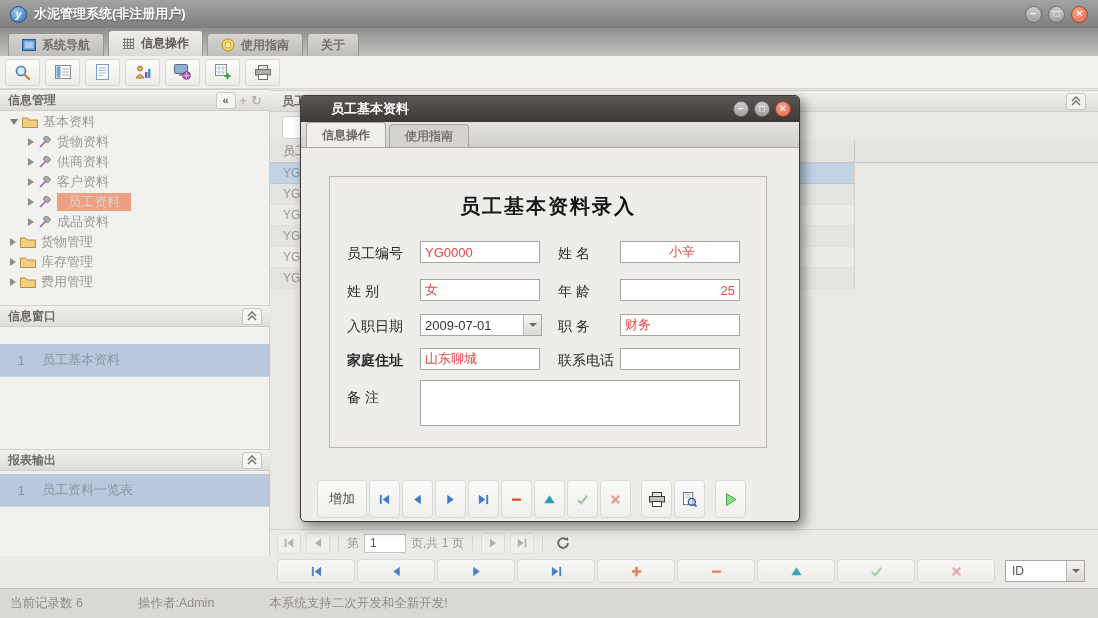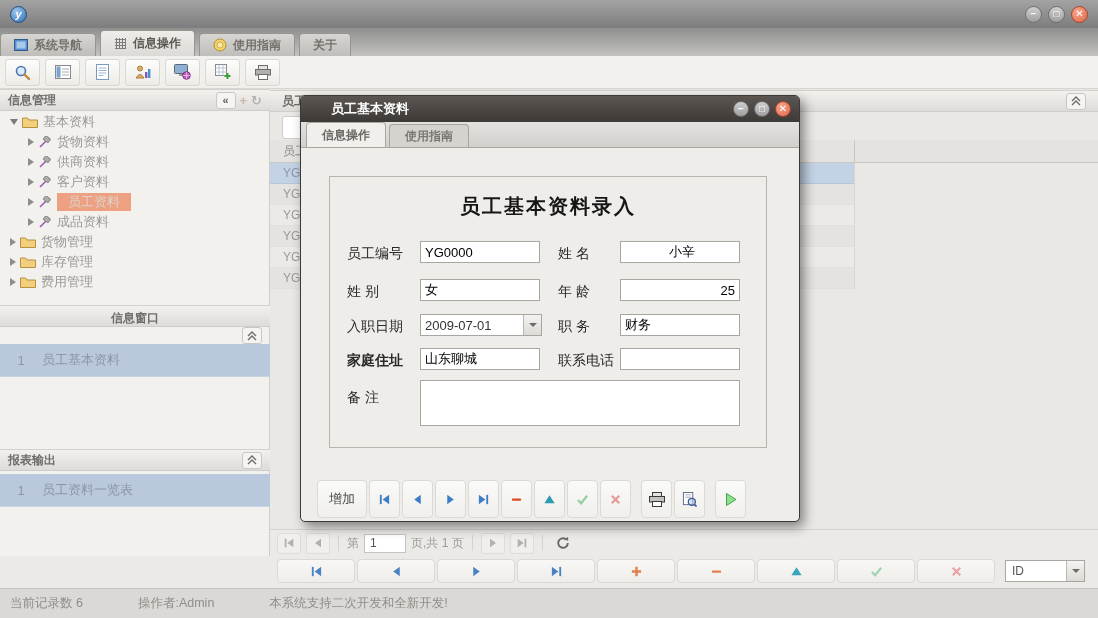--- a/index.html
+++ b/index.html
@@ -25,21 +25,21 @@
     text-shadow: 0 1px 1px rgba(0,0,0,.4); }
   .win-controls { margin-left:auto; display:flex; gap:6px; }
   .wbtn { width:17px; height:17px; border-radius:50%; border:1px solid #6d6d6d;
     background: linear-gradient(#cfcfcf,#9f9f9f); color:#fff; font-size:10px; line-height:14px;
     text-align:center; font-weight:bold; }
   .wbtn.close { background: radial-gradient(circle at 35% 30%, #f5a58b, #e2684a); border-color:#a8432c; }
 
   
   .tabstrip { position:absolute; left:0; top:28px; width:1098px; height:28px;
     background: linear-gradient(#8f8f8f, #c3c2bf);
-    display:flex; align-items:flex-end; padding-left:0; }
+    display:flex; align-items:flex-end; padding-left:8px; }
   .mtab { height:23px; padding:0 13px; margin-right:4px; display:flex; align-items:center; gap:6px;
     background: linear-gradient(#d6d5d2,#bfbebb); border:1px solid #96958f; border-bottom:none;
     border-radius:4px 4px 0 0; color:#74716d; font-weight:bold; font-size:12px; }
   .mtab.active { height:26px; background: linear-gradient(#eeedea,#dcdad6); color:#5c5955; }
 
   
   .toolbar { position:absolute; left:0; top:56px; width:1098px; height:33px;
     background:#f1f0ed; border-bottom:1px solid #d8d6d1; display:flex; align-items:center;
     gap:5px; padding-left:5px; }
   .tbtn { width:35px; height:27px; border:1px solid #dad8d3; border-radius:3px;
@@ -118,41 +118,42 @@
     display:flex; align-items:flex-end; padding-left:5px; }
   .dtab { height:23px; padding:0 15px; margin-right:3px; display:flex; align-items:center;
     background:#d5d3cf; border:1px solid #a9a6a2; border-bottom:none; border-radius:4px 4px 0 0;
     color:#7b7874; font-weight:bold; }
   .dtab.active { height:25px; background:#f1efec; color:#6b6764; }
   .groupbox { position:absolute; left:28px; top:80px; width:438px; height:272px; border:1px solid #b7b4b0; }
   .form-title { position:absolute; left:0; top:16px; width:100%; text-align:center;
     font-size:20px; font-weight:bold; color:#161616; letter-spacing:2px; }
   .flabel { position:absolute; font-size:14px; color:#2a2a2a; }
   .finput { position:absolute; height:22px; border:1px solid #a9a6a2; background:#fff; font-size:13px;
-    padding:0 4px; color:#000000; font-family:"Liberation Sans","DejaVu Sans",sans-serif; }
+    padding:0 4px; color:#ef4444; font-family:"Liberation Sans","DejaVu Sans",sans-serif; }
   .finput.right { text-align:right; }
   .fcombo { position:absolute; height:22px; border:1px solid #a9a6a2; background:#fff; display:flex; }
   .fcombo input { flex:1; border:none; outline:none; font-size:13px; padding:0 4px; color:#333; min-width:0;
     font-family:"Liberation Sans","DejaVu Sans",sans-serif; }
   .ftext { position:absolute; border:1px solid #a9a6a2; background:#fff; resize:none; font-size:13px;
     font-family:"Liberation Sans","DejaVu Sans",sans-serif; }
   .d-toolbar { position:absolute; left:16px; top:384px; display:flex; align-items:center; }
   .dbtn { height:38px; border:1px solid #dcdad6; border-radius:4px; background: linear-gradient(#fafaf8,#f0efec);
     display:flex; align-items:center; justify-content:center; margin-right:2px; }
   .dbtn.txt { width:50px; font-size:13px; color:#4a4a48; }
   .dbtn.ic { width:31px; }
   .gap8 { margin-left:8px; }
 
   svg { display:block; }
 </style>
 </head>
 <body>
 
 <div class="titlebar">
   <div class="logo">y</div>
+  <div class="win-title">水泥管理系统(非注册用户)</div>
   <div class="win-controls">
     <div class="wbtn">−</div>
     <div class="wbtn">□</div>
     <div class="wbtn close">✕</div>
   </div>
 </div>
 
 <div class="tabstrip">
   <div class="mtab">
     <svg width="14" height="12" viewBox="0 0 14 12">
@@ -309,21 +310,21 @@
     </div>
     <div class="trow ind1">
       <span class="tri-r"></span>
       <svg width="16" height="12" viewBox="0 0 16 12">
           <path d="M0.5 2 h5 l1.5 2 h8.5 v7.5 h-15 z" fill="#f2cf7d" stroke="#b89040"></path>
         </svg>
       <span class="lbl">费用管理</span>
     </div>
   </div>
 
-  <div class="panel-h" style="top:216px;flex-direction:column;">
+  <div class="panel-h" style="top:216px;">
     <span>信息窗口</span>
     <div class="hdr-tools">
       <div class="sq-btn">
         <svg width="10" height="10" viewBox="0 0 10 10">
             <path d="M1 5 L5 1 L9 5 M1 9 L5 5 L9 9" stroke="#6e6c6a" fill="none" stroke-width="1.4"></path>
           </svg>
       </div>
     </div>
   </div>
   <div class="ilist" style="top:255px;">

